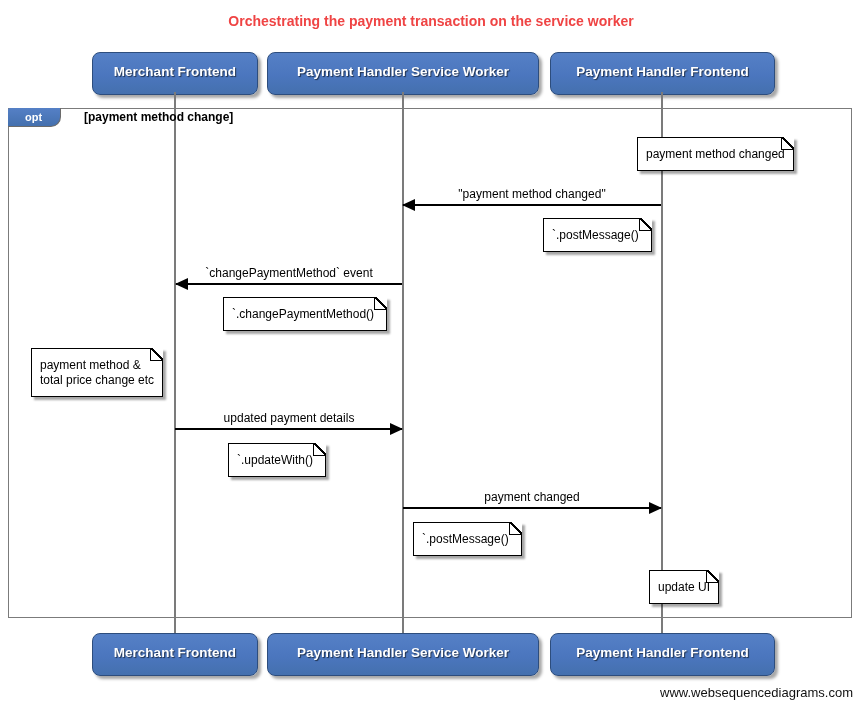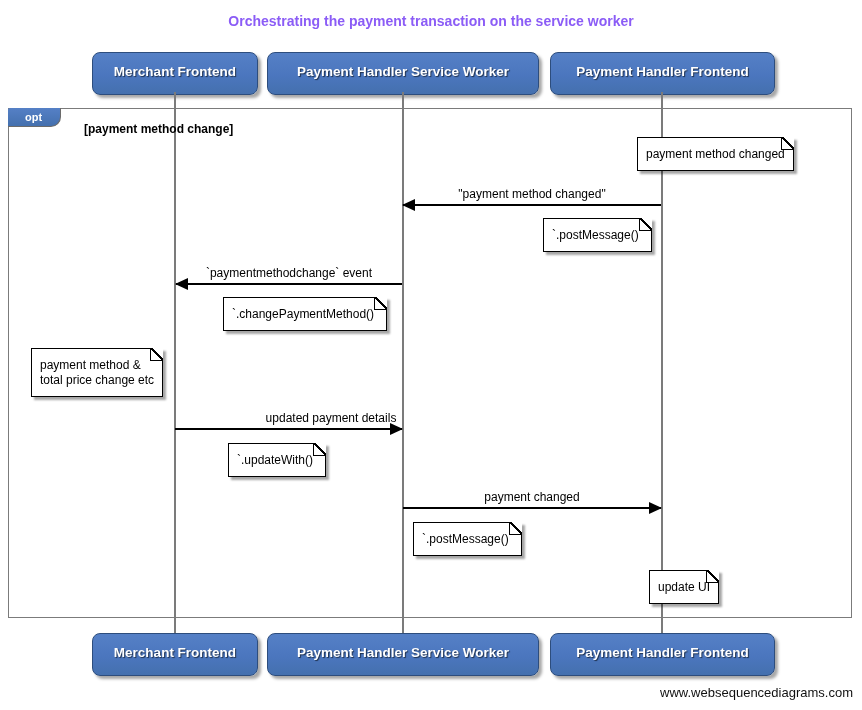--- a/index.html
+++ b/index.html
@@ -3,21 +3,21 @@
 <meta charset="utf-8">
 <style>
   * { margin:0; padding:0; box-sizing:border-box; }
   body { background:#ffffff; }
   .canvas {
     position:relative; width:862px; height:710px; background:#ffffff;
     font-family:"Liberation Sans", sans-serif; color:#000; overflow:hidden;
   }
   .title {
     position:absolute; top:13px; left:0; width:862px; text-align:center;
-    font-size:14px; font-weight:bold; color:#8b5cf6;
+    font-size:14px; font-weight:bold; color:#ef4444;
   }
   .actor {
     position:absolute; height:43px;
     background:linear-gradient(180deg,#5580c6 0%,#4b76be 55%,#4470ae 100%);
     border:1px solid #2d4d7d; border-radius:8px;
     color:#ffffff; font-size:13.5px; font-weight:bold;
     text-align:center; line-height:38px;
     text-shadow:1px 1px 1px rgba(0,0,0,0.6);
     box-shadow:3px 3px 3px rgba(0,0,0,0.35);
   }
@@ -31,21 +31,21 @@
   .opt-tab {
     position:absolute; left:8px; top:108px; width:53px; height:19px;
     background:linear-gradient(180deg,#5580c6,#4470ae);
     border-right:1px solid #6b6b6b; border-bottom:1px solid #6b6b6b;
     border-radius:2px 0 10px 0;
     color:#fff; font-size:11px; font-weight:bold; line-height:18px;
     padding-left:17px;
   }
   .guard {
     position:absolute; left:84px; top:110px;
-    font-size:12px; font-weight:bold; color:#000;margin-top:12px;
+    font-size:12px; font-weight:bold; color:#000;
   }
   .msg-line { position:absolute; height:2px; background:#000; }
   .head-left {
     position:absolute; width:0; height:0;
     border-top:6px solid transparent; border-bottom:6px solid transparent;
     border-right:13px solid #000;
   }
   .head-right {
     position:absolute; width:0; height:0;
     border-top:6px solid transparent; border-bottom:6px solid transparent;
@@ -92,30 +92,30 @@
   <div class="guard">[payment method change]</div>
 
   <div class="note" style="left:637px; top:137px;">payment method changed</div>
 
   <div class="msg-label" style="left:532px; top:187px;">"payment method changed"</div>
   <div class="msg-line" style="left:403px; top:204px; width:258px;"></div>
   <div class="head-left" style="left:402px; top:199px;"></div>
 
   <div class="note" style="left:543px; top:218px;">`.postMessage()`</div>
 
-  <div class="msg-label" style="left:289px; top:266px;">`paymentmethodchange` event</div>
+  <div class="msg-label" style="left:289px; top:266px;">`changePaymentMethod` event</div>
   <div class="msg-line" style="left:176px; top:283px; width:226px;"></div>
   <div class="head-left" style="left:175px; top:278px;"></div>
 
   <div class="note" style="left:31px; top:348px;">payment method &amp;
 total price change etc</div>
 
   <div class="note" style="left:223px; top:297px;">`.changePaymentMethod()`</div>
 
-  <div class="msg-label" style="left:289px; top:411px;margin-left:42px;">updated payment details</div>
+  <div class="msg-label" style="left:289px; top:411px;">updated payment details</div>
   <div class="msg-line" style="left:175px; top:428px; width:227px;"></div>
   <div class="head-right" style="left:390px; top:423px;"></div>
 
   <div class="note" style="left:185px; top:443px;margin-left:43px;">`.updateWith()`</div>
 
   <div class="msg-label" style="left:532px; top:490px;">payment changed</div>
   <div class="msg-line" style="left:403px; top:507px; width:258px;"></div>
   <div class="head-right" style="left:649px; top:502px;"></div>
 
   <div class="note" style="left:413px; top:522px;">`.postMessage()`</div>

